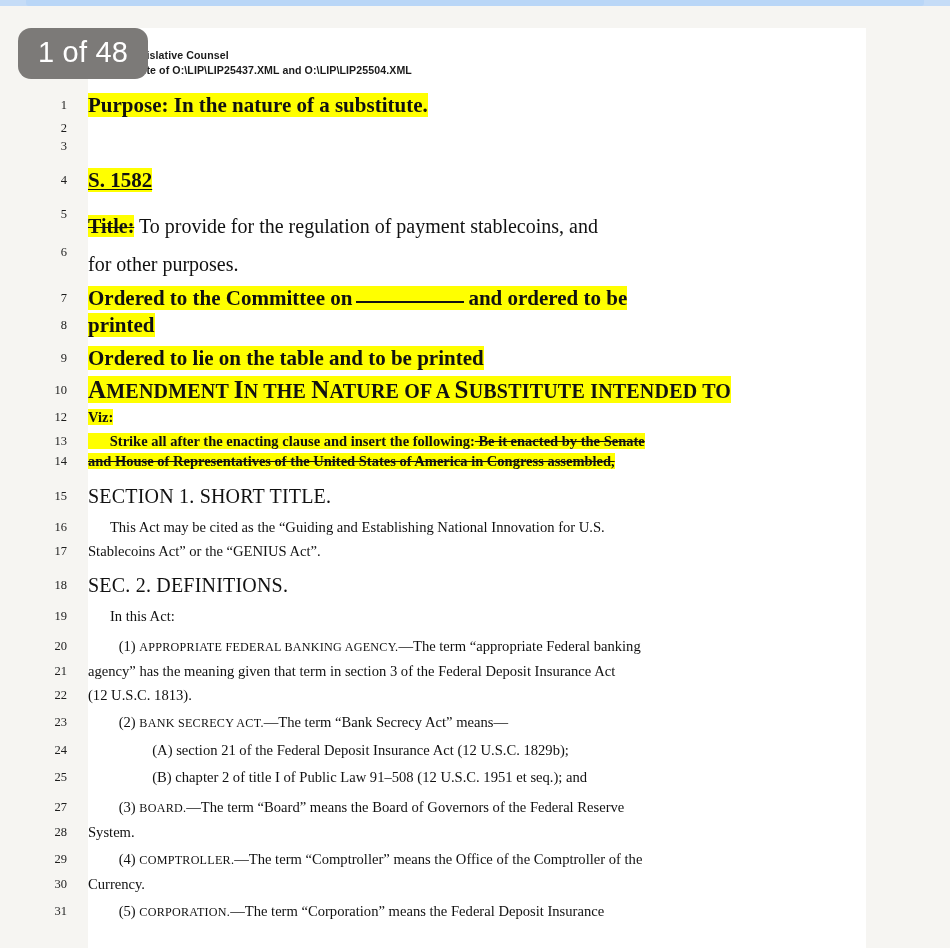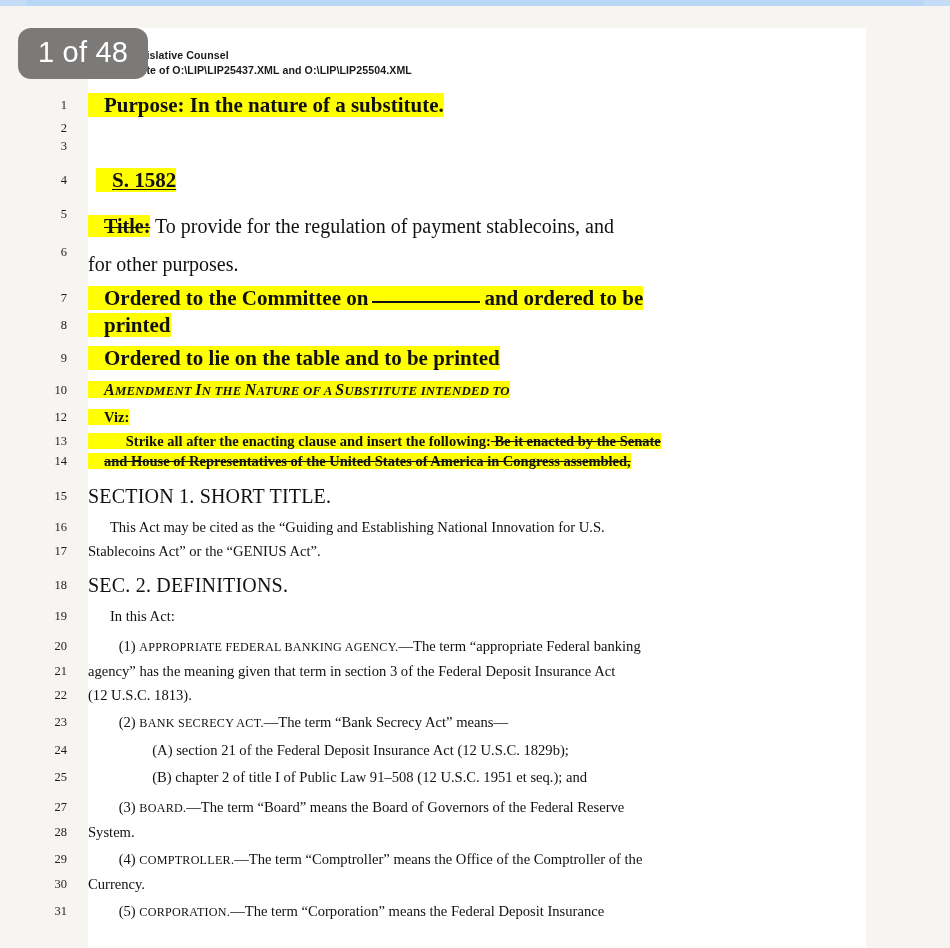--- a/index.html
+++ b/index.html
@@ -109,37 +109,36 @@
   .h-blank   { line-height: 18px; height: 18px; }
   .h-bold    { line-height: 27px; }
   .h-norm    { line-height: 25.5px; }
   .h-small   { line-height: 24px; }
   .h-sc      { line-height: 22.5px; }
   .h-head    { line-height: 33px; justify-content: space-between; }
   .h-tiny    { line-height: 20px; justify-content: center; }
 
   .hl { background: #ffff00; }
 
-  .b { font-weight: bold; padding-left: 16px; }
+  .b { font-weight: bold; }
   .strike { text-decoration: line-through; text-decoration-thickness: 1.3px; }
-  .uline { text-decoration: underline; text-decoration-thickness: 1.2px; text-underline-offset: 2px; margin-left: 8px; }
+  .uline { text-decoration: underline; text-decoration-thickness: 1.2px; text-underline-offset: 2px; }
 
   
   .t-bold-lg  { font-size: 21px; font-weight: bold; }
   .t-serif-lg { font-size: 20px; margin-top: 12px; }
   .t-bold-md  { font-size: 14.5px; font-weight: bold; }
   .t-head     { font-size: 20px; letter-spacing: 0.2px; }
   .t-small    { font-size: 14.6px; }
 
   
   .smallcaps-big {
-    font-size: 16px;
+    font-size: 25px;
     font-weight: bold;
     letter-spacing: 0.2px;
-    font-style: italic;
   }
   .sc {
     font-size: 0.80em;
   }
   
   .defcaps {
     font-size: 0.83em;
     letter-spacing: 0.25px;
   }
 

